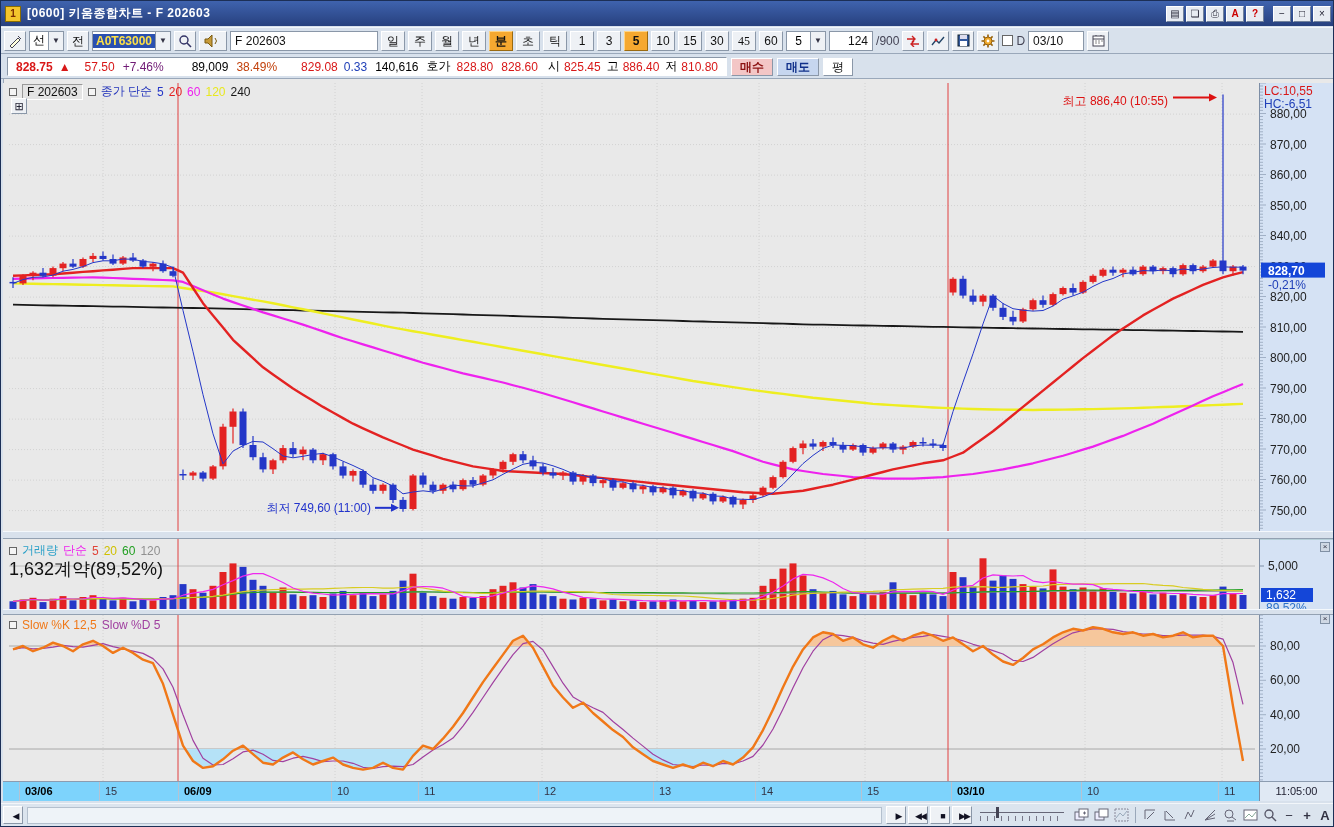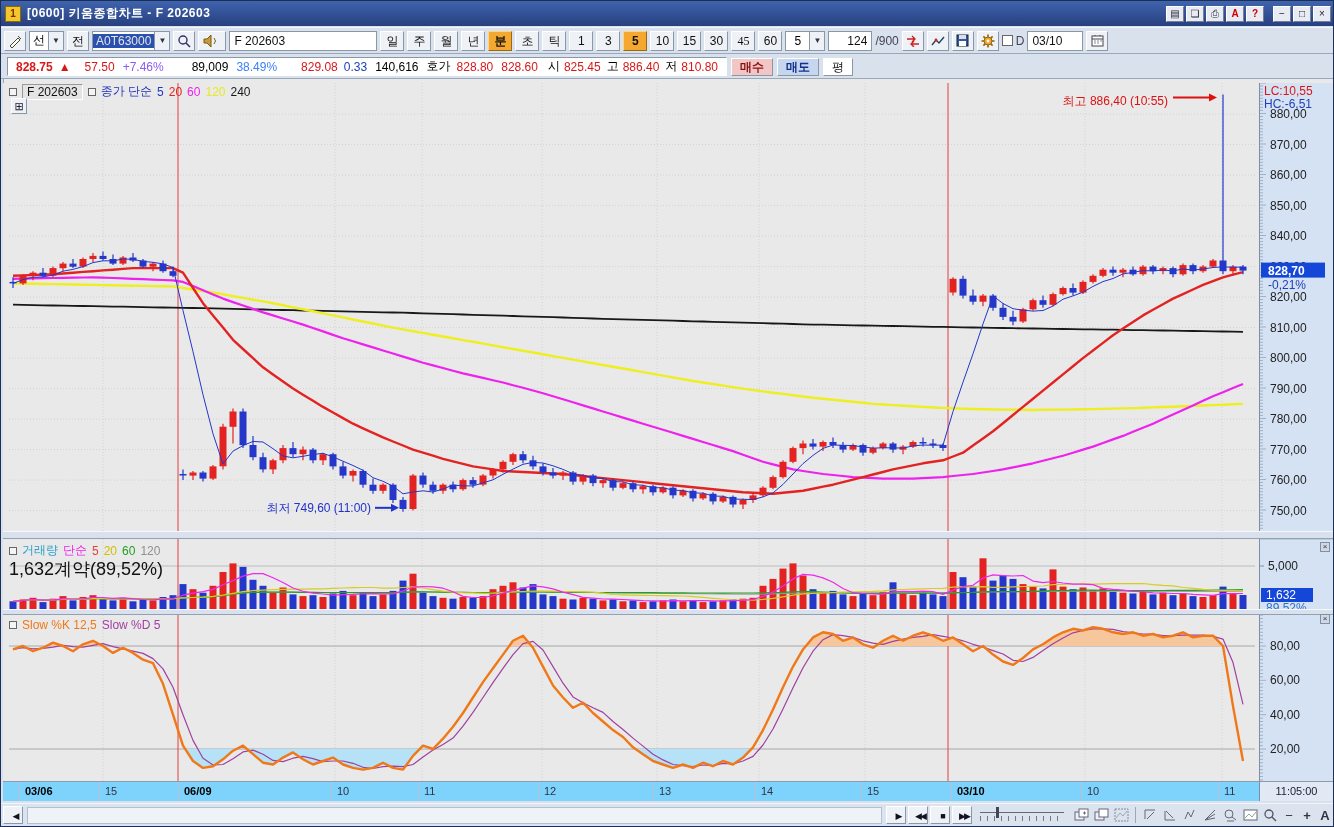--- a/index.html
+++ b/index.html
@@ -12,21 +12,21 @@
   #titlebar .tbtns{margin-left:auto;display:flex;gap:2px;align-items:center;}
   .tb{width:18px;height:16px;background:#e8ecf2;border:1px solid;border-color:#fff #70809a #70809a #fff;font-size:10px;line-height:14px;text-align:center;color:#223;}
   .tb.red{color:#c00;font-weight:bold;}
   .tsep{width:5px;}
   
   #toolbar{position:absolute;left:0;top:26px;width:1334px;height:27px;background:#d8e1ec;border-top:1px solid #f2f6fa;border-bottom:1px solid #9aa8ba;display:flex;align-items:center;padding:0 3px;gap:3px;}
   .btn{height:20px;min-width:20px;background:#eef1f5;border:1px solid;border-color:#fff #8a97a8 #8a97a8 #fff;font-size:12px;color:#111;text-align:center;line-height:18px;padding:0 4px;}
   .btn.active{background:#f5a830;border-color:#ffd485 #9a6a10 #9a6a10 #ffd485;font-weight:bold;}
   .combo{height:20px;background:#fff;border:1px solid #8a97a8;display:flex;align-items:center;font-size:12px;}
   .combo .val{padding:0 3px;}
-  .combo .sel{background:#2a50b0;color:#e5e5e5;font-weight:normal;}
+  .combo .sel{background:#2a50b0;color:#fde047;font-weight:bold;}
   .drop{width:15px;height:18px;background:#eef1f5;border-left:1px solid #8a97a8;font-size:8px;line-height:17px;text-align:center;color:#334;}
   .tinput{height:20px;background:#fff;border:1px solid #8a97a8;font-size:12px;padding:0 4px;line-height:18px;color:#111;}
   .tlabel{font-size:12px;color:#445;}
   .iconbtn{width:22px;height:20px;background:#eef1f5;border:1px solid;border-color:#fff #8a97a8 #8a97a8 #fff;display:flex;align-items:center;justify-content:center;}
   
   #quotebar{position:absolute;left:0;top:54px;width:1334px;height:24px;background:#d8e1ec;border-bottom:1px solid #9aa8ba;display:flex;align-items:center;padding:0 6px;}
   #quotepanel{height:19px;background:#fff;border:1px solid;border-color:#8a97a8 #fff #fff #8a97a8;display:flex;align-items:center;font-size:12px;padding:0 8px;gap:14px;}
   .q{white-space:nowrap;}
   .qb{height:18px;font-size:12px;border:1px solid;border-color:#fff #8a97a8 #8a97a8 #fff;padding:0 8px;line-height:16px;margin-left:4px;}
   
@@ -169,23 +169,23 @@
           <path d="M3 7 h2 M6 7 h2 M9 7 h2 M3 9 h2 M6 9 h2" stroke="#888"></path>
         </svg>
     </div>
   </div>
 
   <div id="quotebar">
     <div id="quotepanel">
       <span class="q" style="font-weight: bold; color: rgb(216, 24, 24);">828.75</span>
       <span class="q" style="margin-left: -8px; color: rgb(216, 24, 24);">▲</span>
       <span class="q" style="color: rgb(216, 24, 24);">57.50</span>
-      <span class="q" style="margin-left: -6px; color: #8b5cf6;">+7.46%</span>
+      <span class="q" style="margin-left: -6px; color: #701a75;">+7.46%</span>
       <span class="q" style="margin-left:14px">89,009</span>
-      <span class="q" style="margin-left: -6px; color: #3b82f6;">38.49%</span>
+      <span class="q" style="margin-left: -6px; color: #c2410c;">38.49%</span>
       <span class="q" style="margin-left: 10px; color: rgb(216, 24, 24);">829.08</span>
       <span class="q" style="margin-left: -8px; color: rgb(32, 64, 184);">0.33</span>
       <span class="q" style="margin-left:-6px">140,616</span>
       <span class="q" style="margin-left:-6px">호가</span>
       <span class="q" style="margin-left: -8px; color: rgb(216, 24, 24);">828.80</span>
       <span class="q" style="margin-left: -6px; color: rgb(216, 24, 24);">828.60</span>
       <span class="q" style="margin-left:-4px">시</span>
       <span class="q" style="margin-left: -10px; color: rgb(216, 24, 24);">825.45</span>
       <span class="q" style="margin-left:-8px">고</span>
       <span class="q" style="margin-left: -10px; color: rgb(216, 24, 24);">886.40</span>

